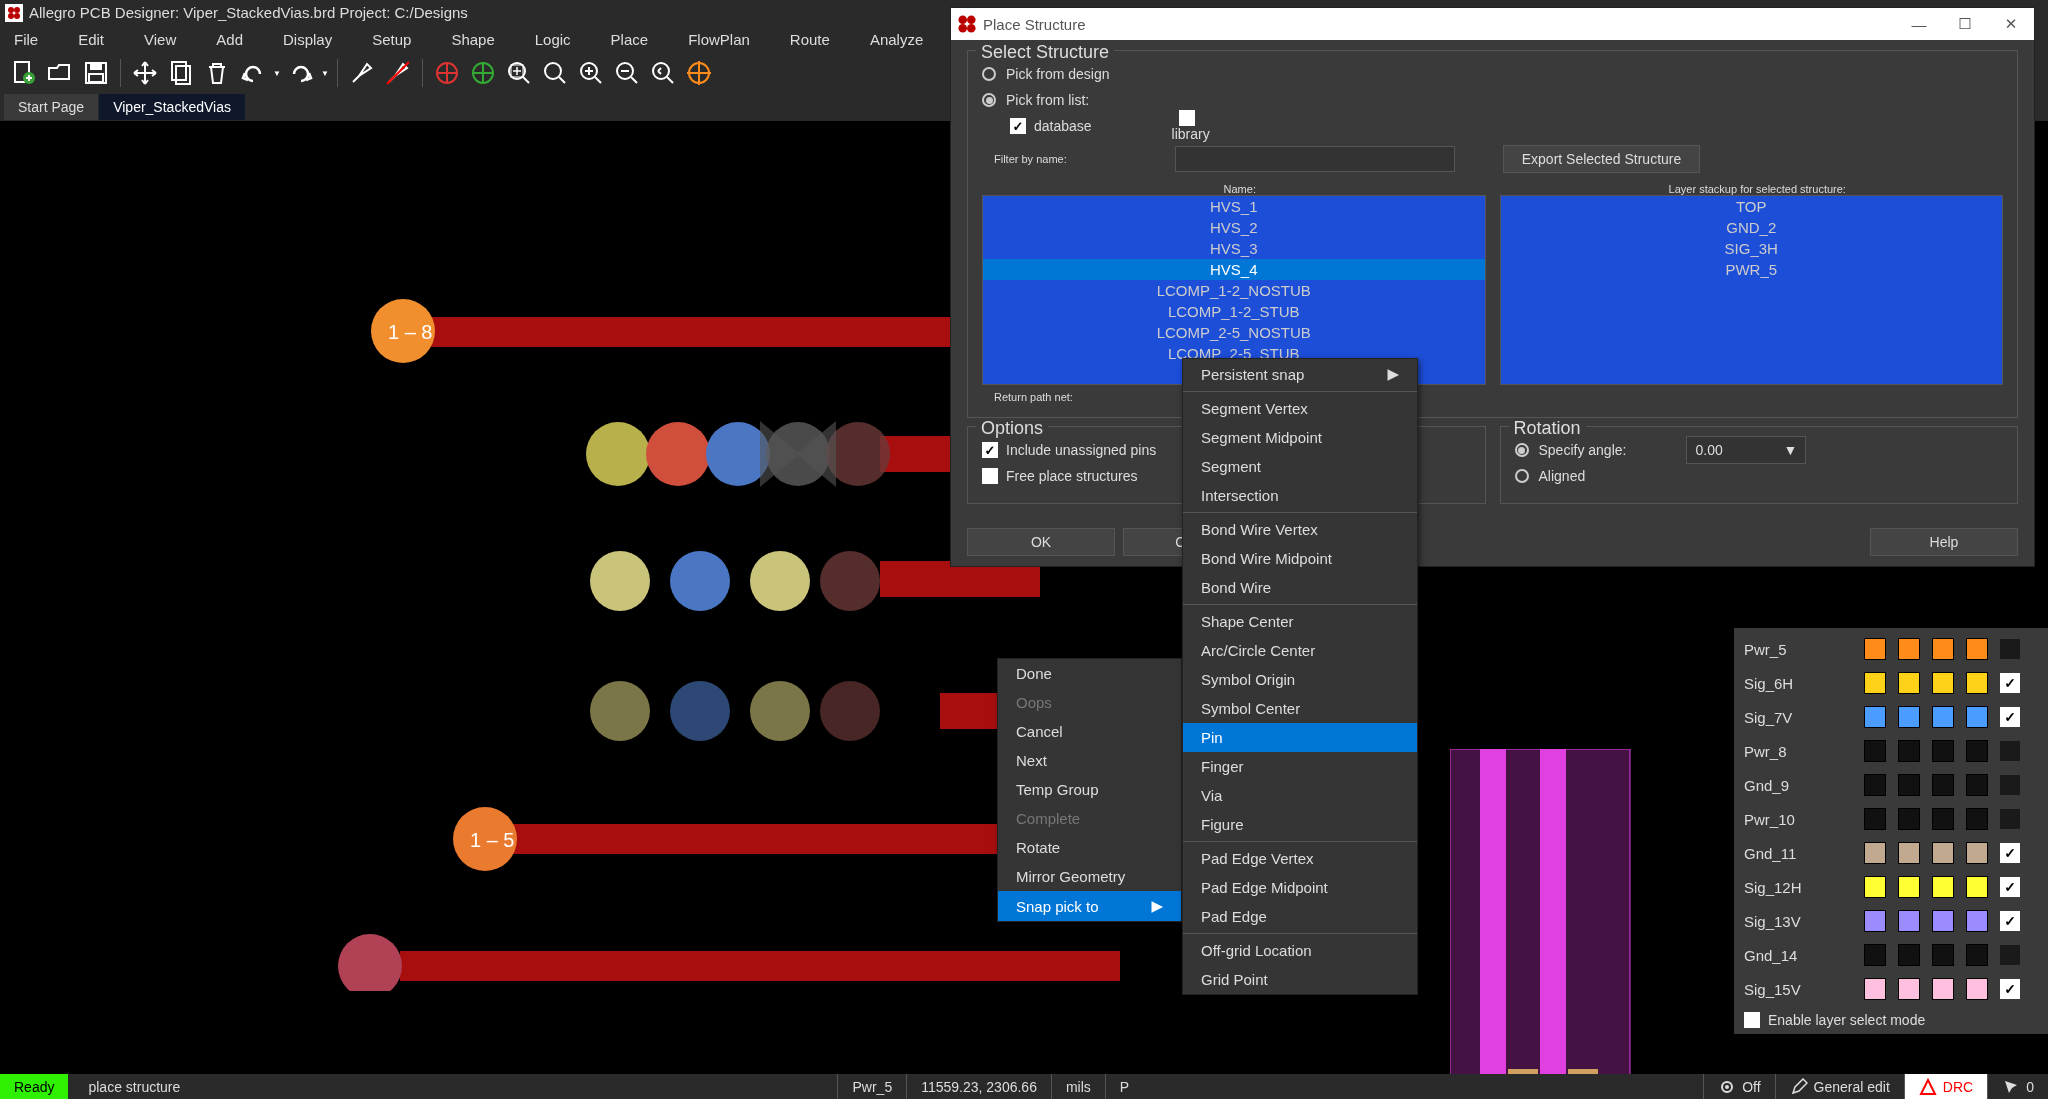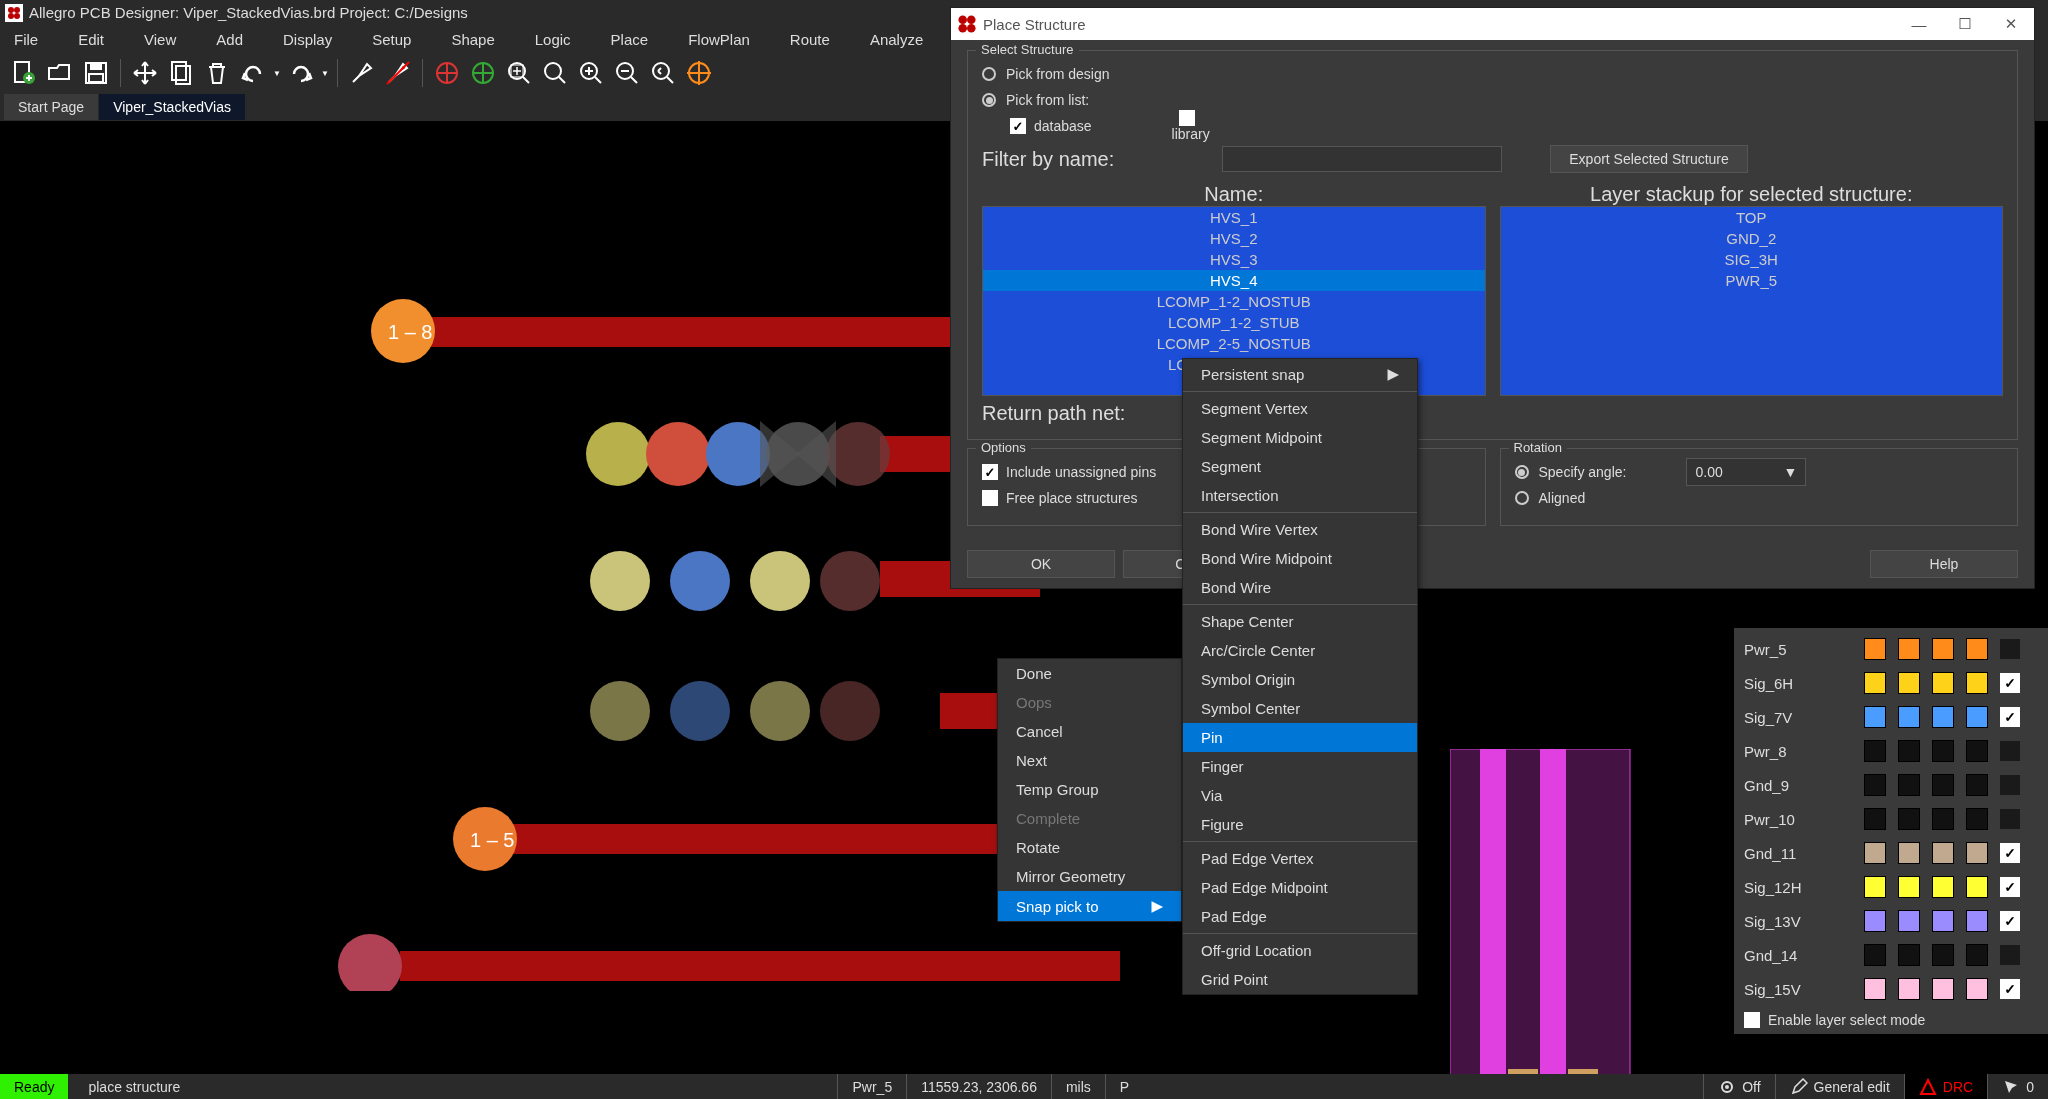--- a/index.html
+++ b/index.html
@@ -34,27 +34,27 @@
 .status-seg { padding: 0 14px; border-left: 1px solid #555; height: 100%; display: flex; align-items: center; }
 
 
 .dialog { position: absolute; left: 950px; top: 7px; width: 1085px; background: #3a3a3a; border: 1px solid #222; z-index: 50; }
 .dialog-titlebar { height: 32px; background: #fff; color: #555; display: flex; align-items: center; padding-left: 6px; font-size: 15px; }
 .dialog-titlebar .dlg-icon { width: 20px; height: 20px; margin-right: 6px; }
 .dialog-titlebar .wc { margin-left: auto; display: flex; }
 .dialog-titlebar .wbtn { width: 46px; height: 32px; display: flex; align-items: center; justify-content: center; color: #555; }
 .dialog-body { padding: 10px 16px; }
 .fieldset { border: 1px solid #555; padding: 10px 14px 14px; margin-bottom: 8px; position: relative; }
-.fieldset .legend { position: absolute; top: -9px; left: 8px; background: #3a3a3a; padding: 0 5px; font-size: 13px; }
+.fieldset .legend { position: absolute; top: -9px; left: 8px; background: #3a3a3a; padding: 0 5px; font-size: 18px; }
 .radio-row, .check-row { display: flex; align-items: center; height: 26px; font-size: 14px; }
 .radio { width: 14px; height: 14px; border-radius: 50%; border: 2px solid #ccc; margin-right: 10px; display: flex; align-items: center; justify-content: center; }
 .radio.sel::after { content: ""; width: 7px; height: 7px; border-radius: 50%; background: #ccc; }
 .checkbox { width: 16px; height: 16px; background: #fff; margin-right: 8px; display: flex; align-items: center; justify-content: center; color: #000; font-size: 13px; font-weight: bold; }
 .dlg-row { display: flex; align-items: center; margin-top: 6px; gap: 14px; }
-.dlg-label { font-size: 20px; }
+.dlg-label { font-size: 11px; margin-left: 12px; }
 .text-input { background: #333; border: 1px solid #555; height: 26px; padding: 0 6px; color: #ddd; font-size: 14px; }
 .btn { background: #444; border: 1px solid #555; padding: 5px 18px; font-size: 14px; color: #ddd; cursor: pointer; }
 .two-col { display: flex; gap: 14px; margin-top: 10px; }
 .col { flex: 1; text-align: center; }
 .listbox { background: #1d4ed8; border: 1px solid #555; height: 190px; overflow: hidden; }
 .list-item { padding: 2px 10px; font-size: 15px; cursor: pointer; color: #ccc; }
 .list-item.selected { background: #0076d6; color: #fff; }
 .btn-row { display: flex; gap: 8px; margin-top: 16px; }
 .btn-row .btn { width: 148px; text-align: center; }
 .btn-row .spacer { flex: 1; }
@@ -553,21 +553,21 @@
         <circle cx="9" cy="9" r="2" fill="#ddd"></circle>
       </svg>
     <span>Off</span>
   </div>
   <div class="status-icon">
     <svg width="18" height="18">
         <path d="M3 15l2-6 8-8 4 4-8 8-6 2z" fill="none" stroke="#ddd" stroke-width="1.5"></path>
       </svg>
     <span>General edit</span>
   </div>
-  <div class="status-icon drc-warn" style="background:#000000;">
+  <div class="status-icon drc-warn" style="background:#ffffff;">
     <svg width="18" height="18">
         <path d="M9 2l7 14H2z" fill="none" stroke="#f00" stroke-width="2"></path>
       </svg>
     <span>DRC</span>
   </div>
   <div class="status-icon">
     <svg width="18" height="18">
         <path d="M3 3l4 12 3-5 5-3z" fill="#ddd"></path>
       </svg>
     <span>0</span>

